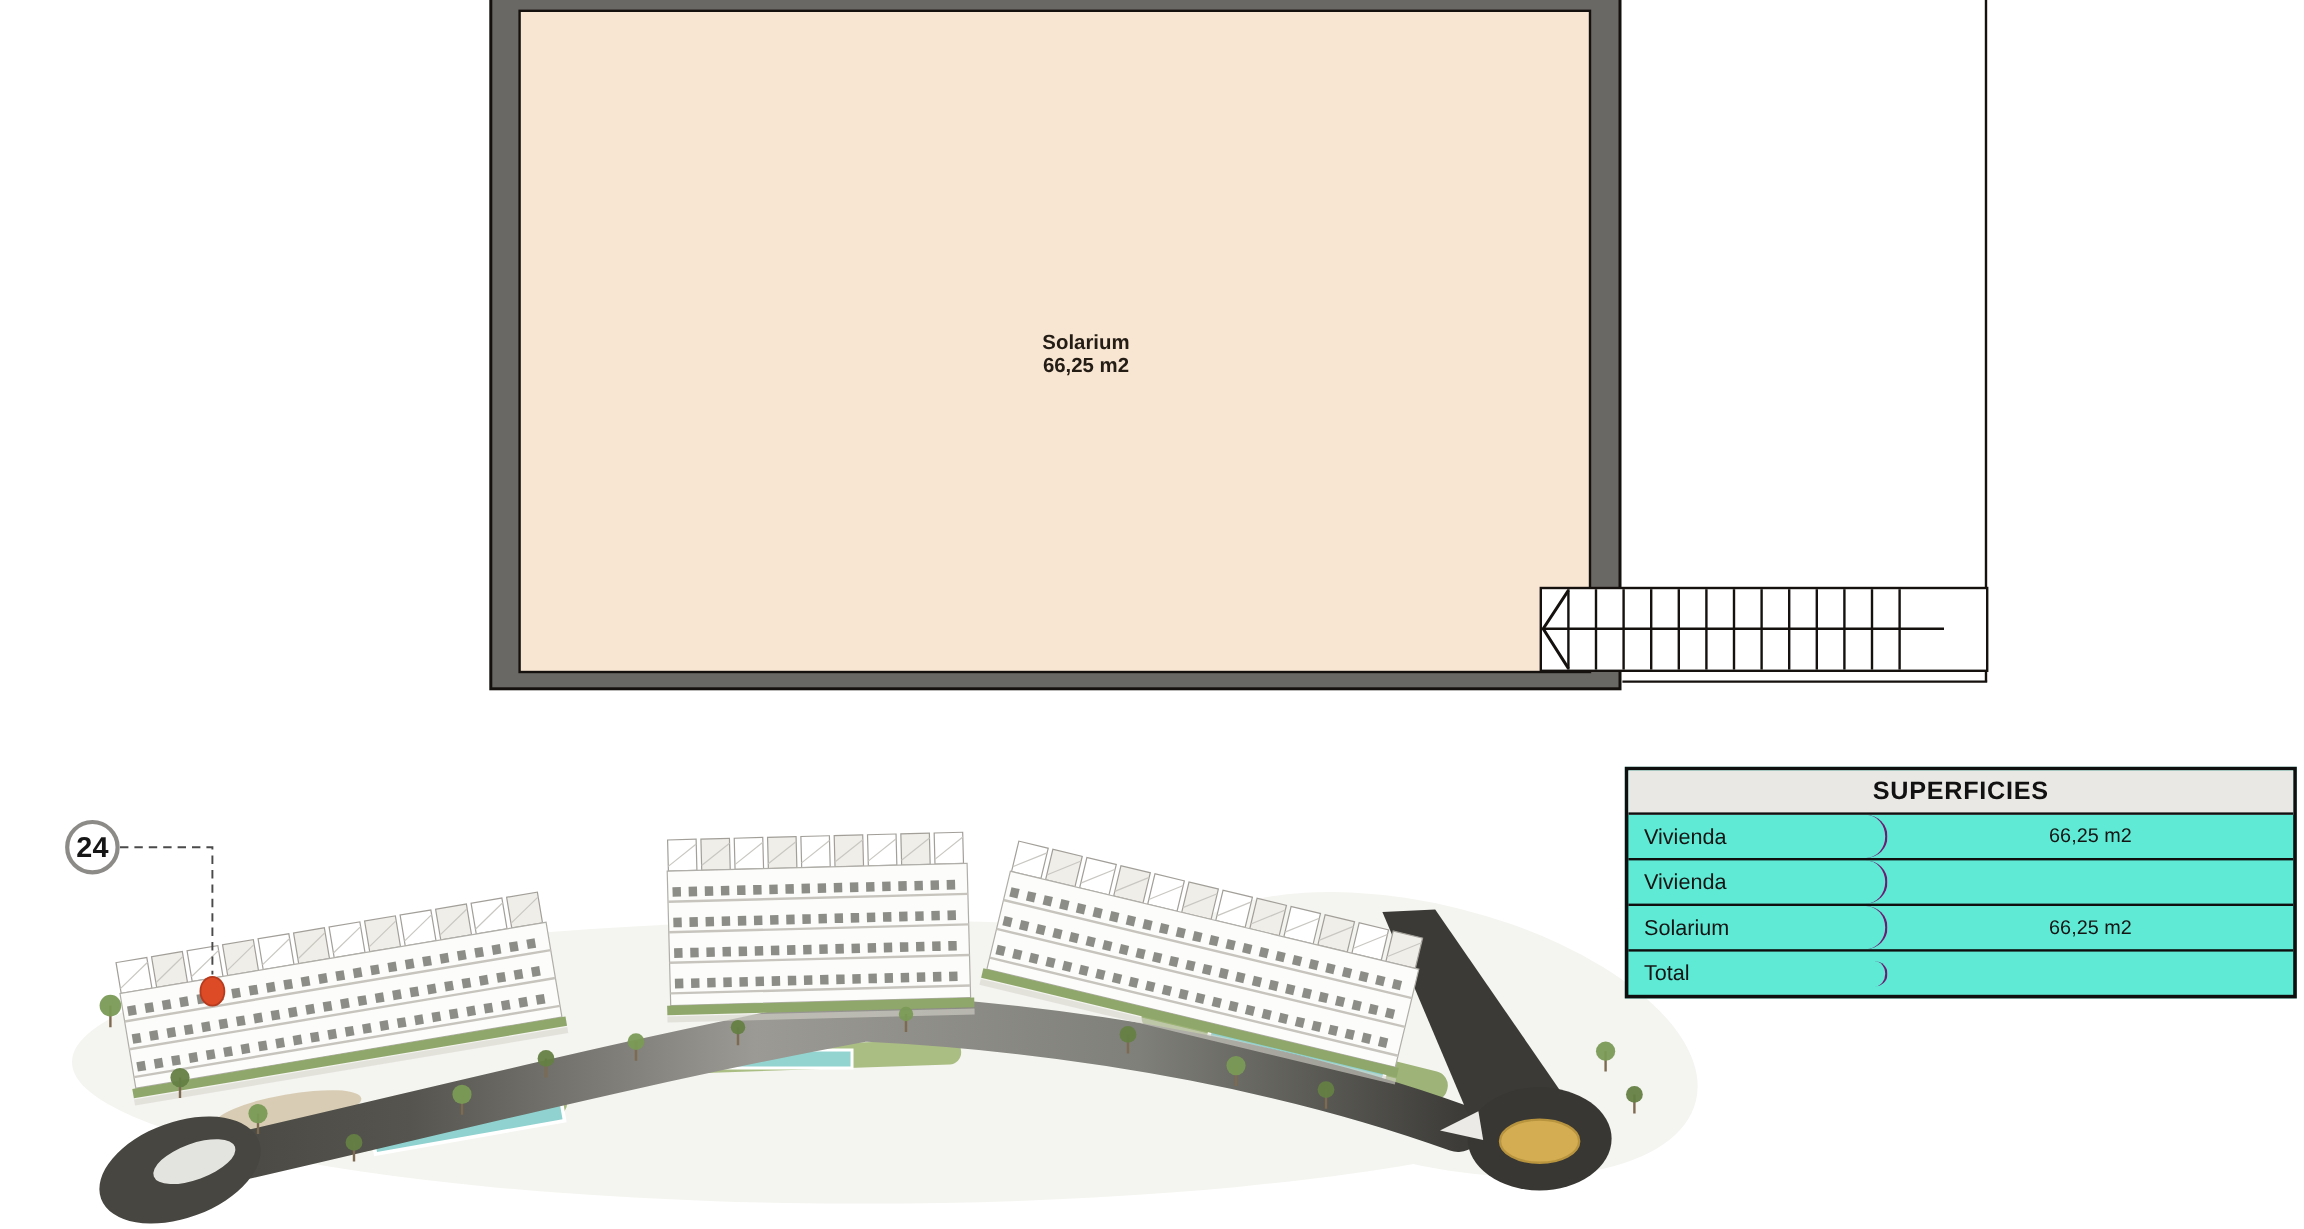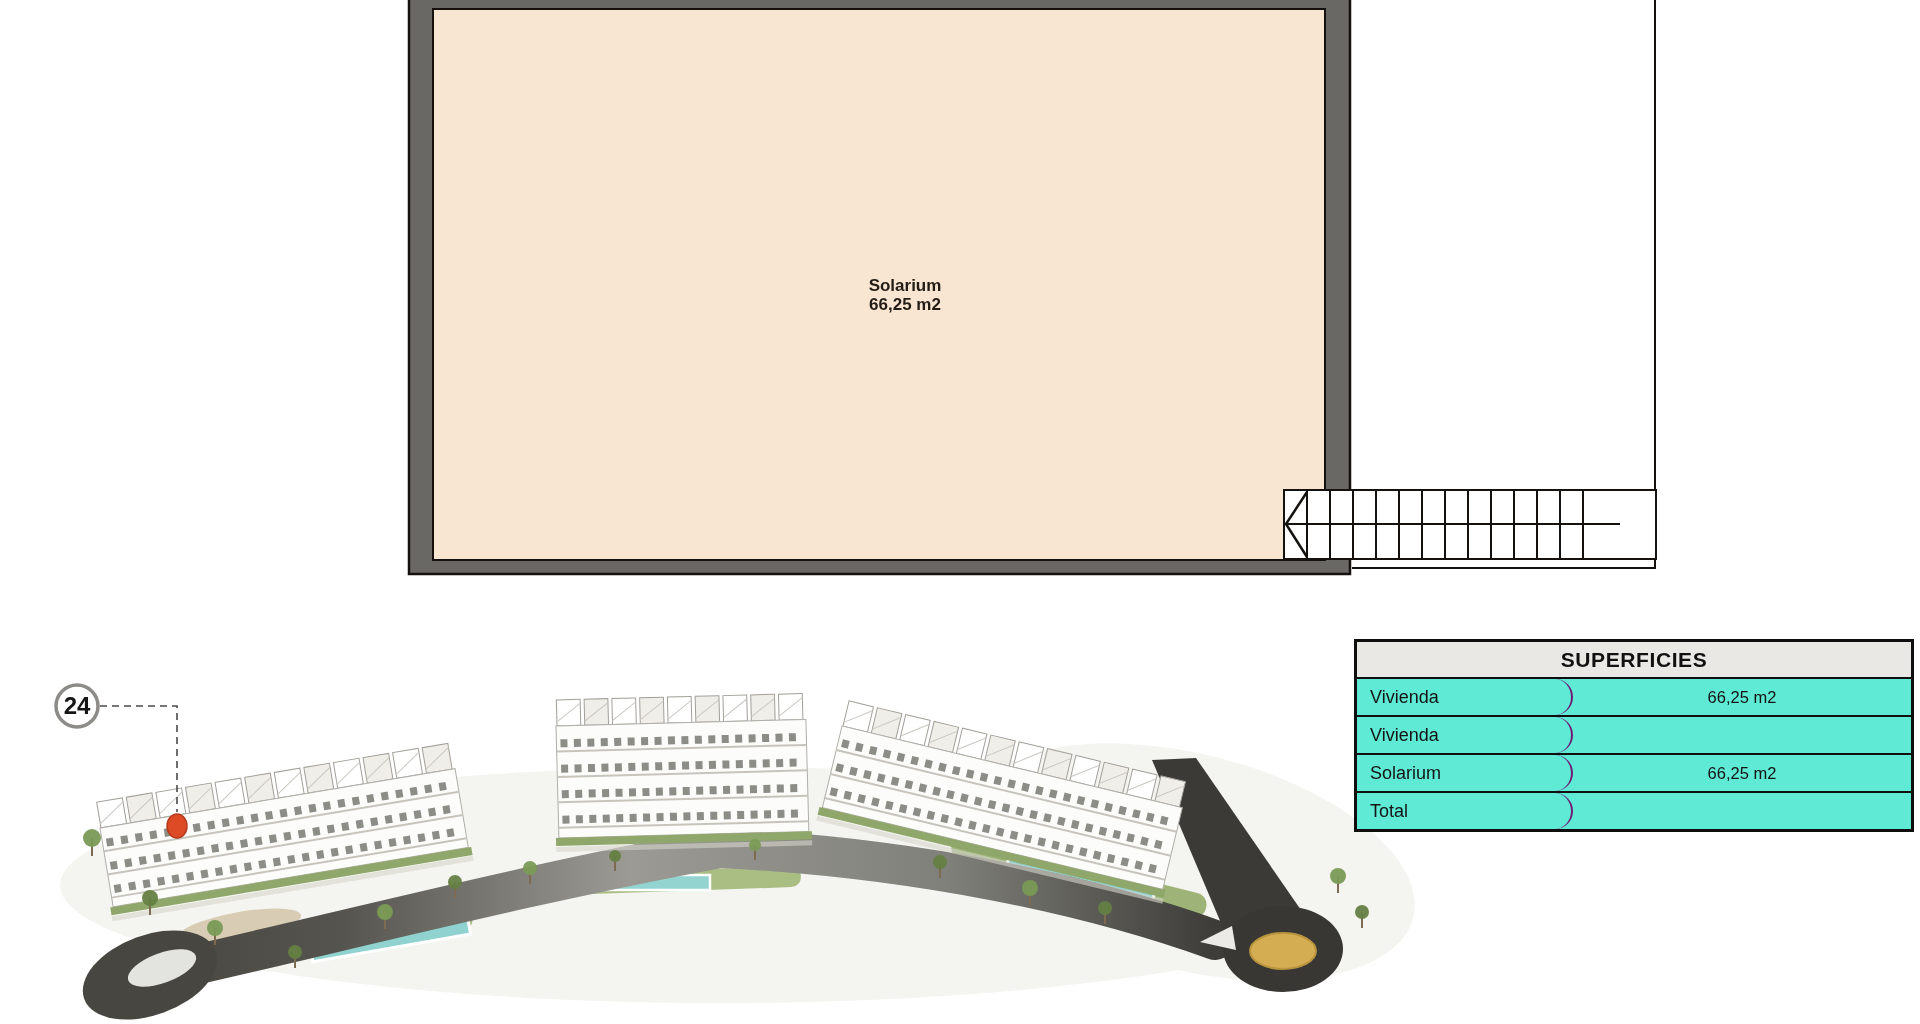--- a/index.html
+++ b/index.html
@@ -8,21 +8,21 @@
   #stage{position:absolute;left:0;top:0;width:1920px;height:1024px;}
   svg text{font-family:"Liberation Sans",sans-serif;}
 
   
   .sup-table{position:absolute;left:1354px;top:639px;width:560px;
              border:3px solid #0f0f0f;background:#5eead4;box-sizing:border-box;}
   .sup-header{height:35px;background:#e9e8e5;display:flex;align-items:center;
               justify-content:center;font-size:21px;font-weight:bold;
               letter-spacing:.6px;border-bottom:2px solid #0f0f0f;color:#111;}
   .sup-row{display:flex;height:36px;border-bottom:2px solid #0f0f0f;}
-  .sup-row:last-child{border-bottom:none;}
+  .sup-row:last-child{border-bottom:none;align-items:center;}
   .sup-label{width:216px;border-right:2px solid #701a75;display:flex;
              align-items:center;padding-left:13px;font-size:18px;box-sizing:border-box;border-radius:18px;}
   .sup-value{flex:1;display:flex;align-items:center;justify-content:center;font-size:16.5px;}
 </style>
 </head>
 <body>
 
 <svg id="stage" viewBox="0 0 1920 1024">
 
   <g>

